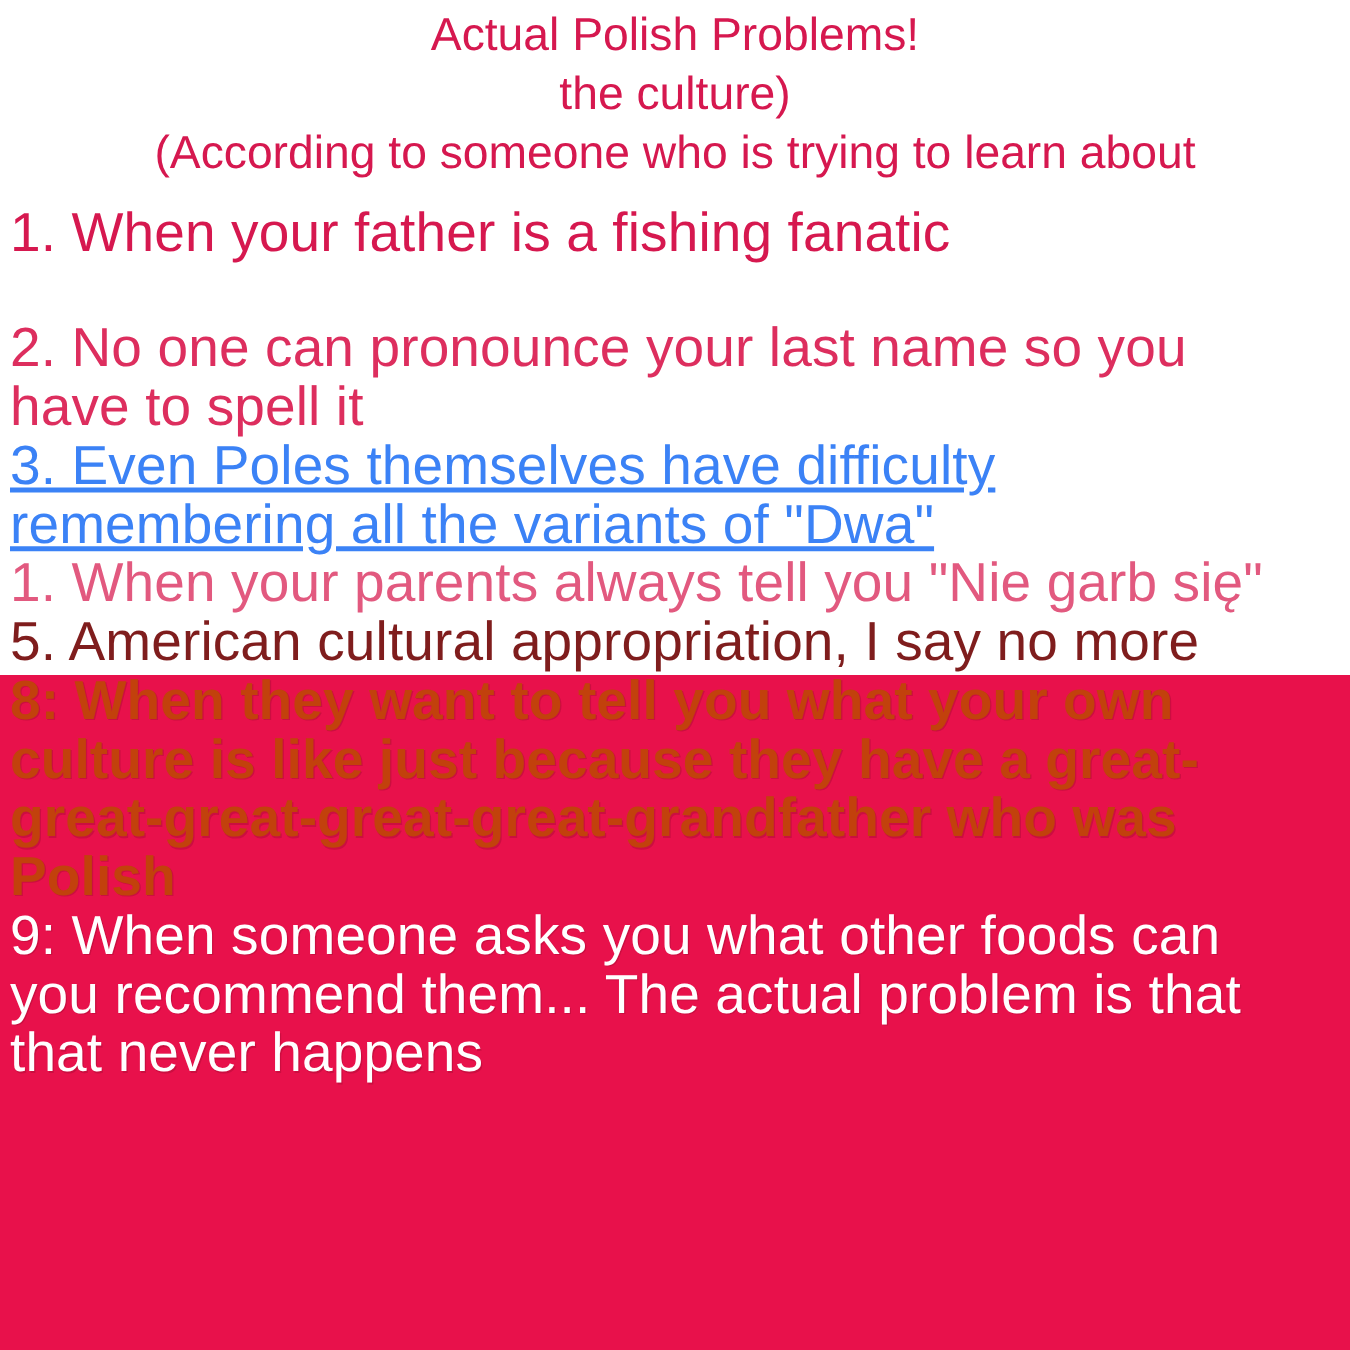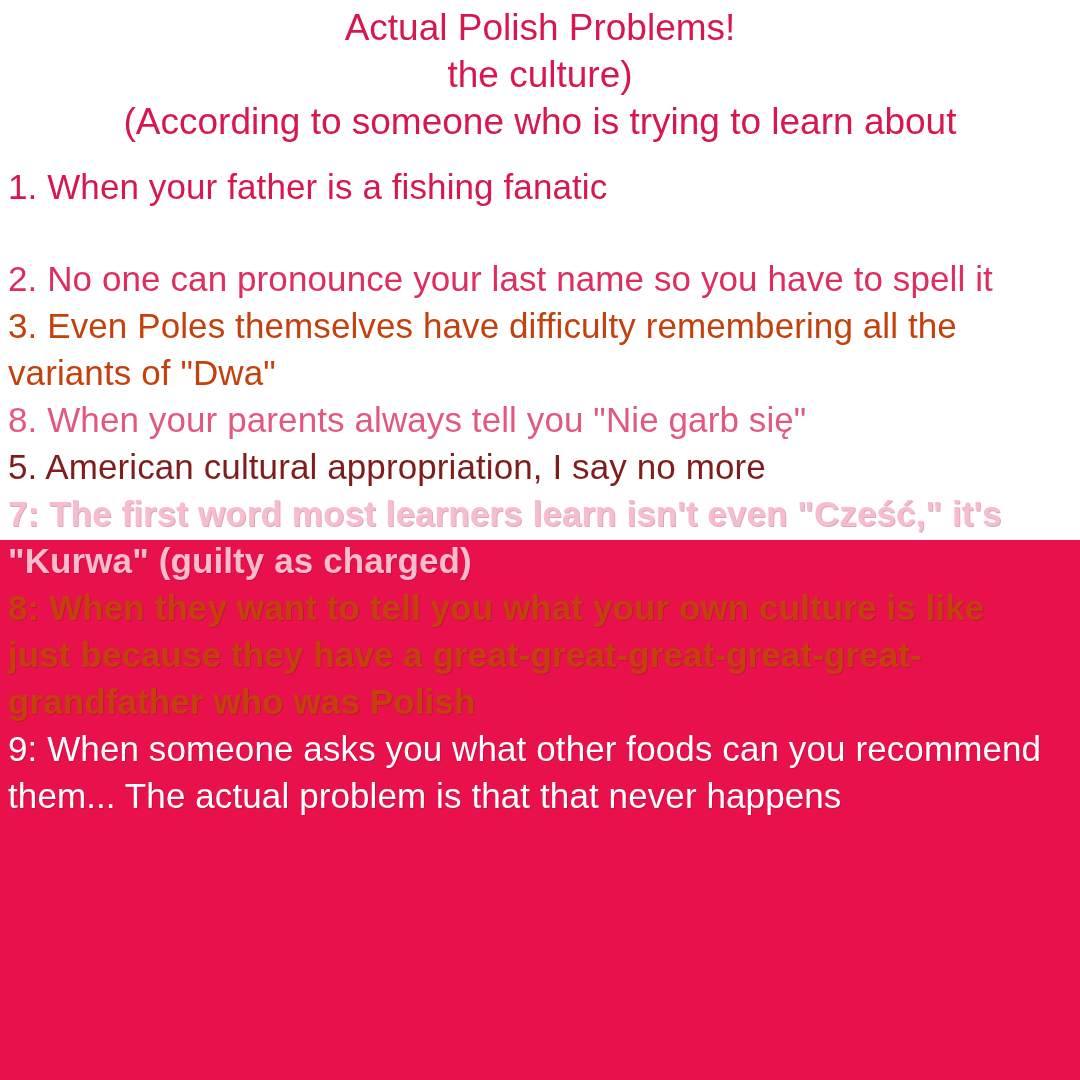--- a/index.html
+++ b/index.html
@@ -58,31 +58,31 @@
   .title-line {
     display: block;
   }
 
   .list {
     margin: 18px 0 0 0;
     padding: 0 30px 0 8px;
   }
 
   .item {
-    font-size: 35px;
+    font-size: 44px;
     line-height: 47px;
     margin: 0;
     padding: 0;
     letter-spacing: 0.1px;
   }
 
   
   .tone-1 { color: #d6184f; }
   .tone-2 { color: #dd2e5e; margin-top: 45px; }
-  .tone-3 { color: #c2410c; }
+  .tone-3 { color: #3b82f6; text-decoration: underline; }
   .tone-4 { color: #e2597f; }
   .tone-5 { color: #7f1d1d; }
   .tone-6 { color: #ea9fb4; }
 
   
   .on-red {
     color: #f7bccd;
     font-weight: bold;
     text-shadow: 1px 1px 0 rgba(150, 10, 45, 0.35);
   }
@@ -109,21 +109,20 @@
     <div class="title-block">
       <span class="title-line">Actual Polish Problems!</span>
       <span class="title-line">the culture)</span>
       <span class="title-line">(According to someone who is trying to learn about</span>
     </div>
 
     <div class="list">
       <p class="item tone-1">1. When your father is a fishing fanatic</p>
       <p class="item tone-2">2. No one can pronounce your last name so you have to spell it</p>
       <p class="item tone-3">3. Even Poles themselves have difficulty remembering all the variants of "Dwa"</p>
-      <p class="item tone-4">8. When your parents always tell you "Nie garb się"</p>
+      <p class="item tone-4">1. When your parents always tell you "Nie garb się"</p>
       <p class="item tone-5">5. American cultural appropriation, I say no more</p>
-      <p class="item on-red">7: The first word most learners learn isn't even "Cześć," it's "Kurwa" (guilty as charged)</p>
       <p class="item on-red-strong">8: When they want to tell you what your own culture is like just because they have a great-great-great-great-great-grandfather who was Polish</p>
       <p class="item on-red-white">9: When someone asks you what other foods can you recommend them... The actual problem is that that never happens</p>
     </div>
 
   </div>
 </div>
 
 </body></html>

